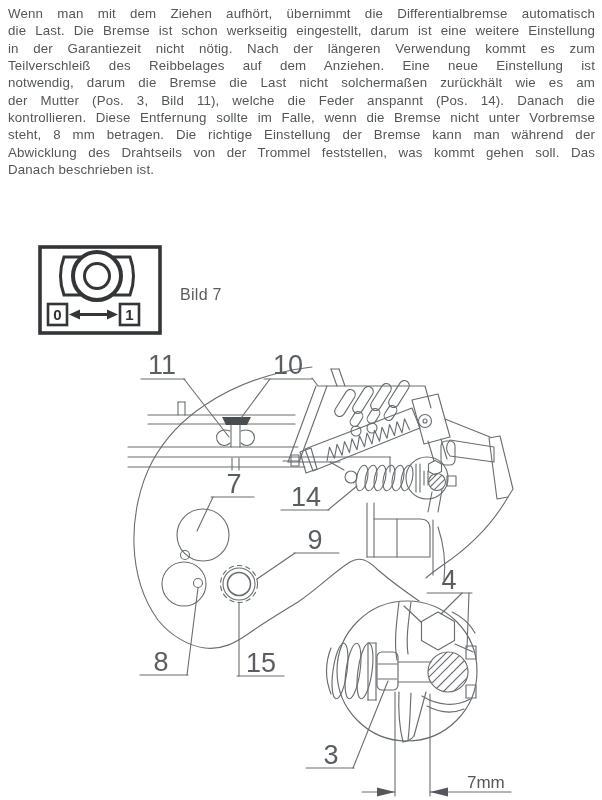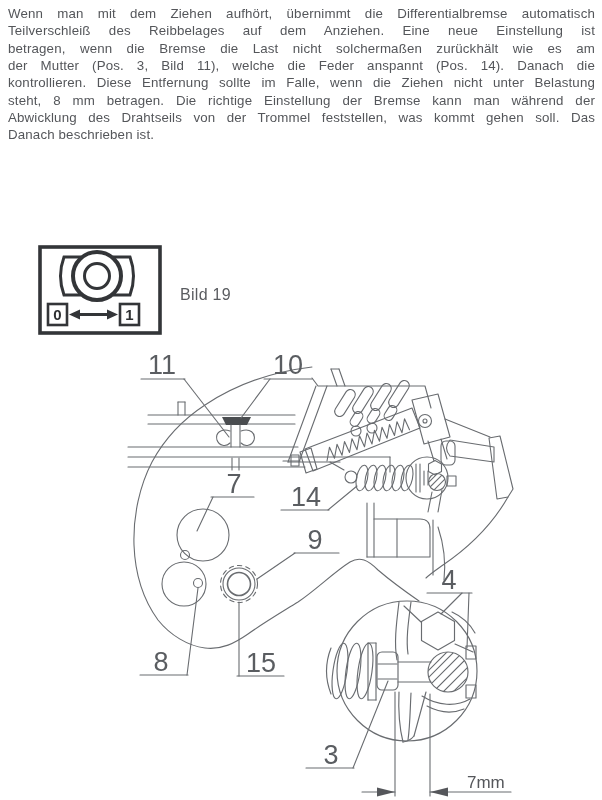--- a/index.html
+++ b/index.html
@@ -30,24 +30,26 @@
     font-family:"Liberation Sans",sans-serif;font-size:15px;font-weight:bold;fill:#2e3032;
   }
 </style>
 </head>
 <body>
 
 <div class="page">
 
   <div class="para">
     <div class="jline">Wenn man mit dem Ziehen aufhört, übernimmt die Differentialbremse automatisch</div>
+    <div class="jline">die Last. Die Bremse ist schon werkseitig eingestellt, darum ist eine weitere Einstellung</div>
+    <div class="jline">in der Garantiezeit nicht nötig. Nach der längeren Verwendung kommt es zum</div>
     <div class="jline">Teilverschleiß des Reibbelages auf dem Anziehen. Eine neue Einstellung ist</div>
-    <div class="jline">betragen, wenn die Bremse die Last nicht solchermaßen zurückhält wie es am</div>
+    <div class="jline">notwendig, darum die Bremse die Last nicht solchermaßen zurückhält wie es am</div>
     <div class="jline">der Mutter (Pos. 3, Bild 11), welche die Feder anspannt (Pos. 14). Danach die</div>
-    <div class="jline">kontrollieren. Diese Entfernung sollte im Falle, wenn die Ziehen nicht unter Belastung</div>
+    <div class="jline">kontrollieren. Diese Entfernung sollte im Falle, wenn die Bremse nicht unter Vorbremse</div>
     <div class="jline">steht, 8 mm betragen. Die richtige Einstellung der Bremse kann man während der</div>
     <div class="jline">Abwicklung des Drahtseils von der Trommel feststellen, was kommt gehen soll. Das</div>
     <div class="jline last">Danach beschrieben ist.</div>
   </div>
 
   <svg class="fig10-svg" width="130" height="95" viewBox="0 0 130 95">
     <g stroke="#333538" fill="none">
       <rect x="4" y="3" width="120" height="86" stroke-width="3.6"></rect>
 
       <g stroke-width="3">
@@ -63,21 +65,21 @@
 
       <g>
         <line x1="38" y1="70.5" x2="77" y2="70.5" stroke-width="3"></line>
         <polygon points="33,70.5 44,65.5 44,75.5" fill="#333538" stroke="none"></polygon>
         <polygon points="82,70.5 71,65.5 71,75.5" fill="#333538" stroke="none"></polygon>
       </g>
     </g>
     <text class="switch-digit" x="21.5" y="76" text-anchor="middle">0</text>
     <text class="switch-digit" x="93.5" y="76" text-anchor="middle">1</text>
   </svg>
-  <div class="fig10-label">Bild 19</div>
+  <div class="fig10-label">Bild 7</div>
 
   <svg class="drawing" width="602" height="460" viewBox="0 340 602 460">
 
     <defs>
       <clipPath id="rollerA">
           <circle cx="437" cy="482" r="8.5"></circle>
         </clipPath>
       <clipPath id="rollerB">
           <circle cx="448" cy="672" r="20"></circle>
         </clipPath>

